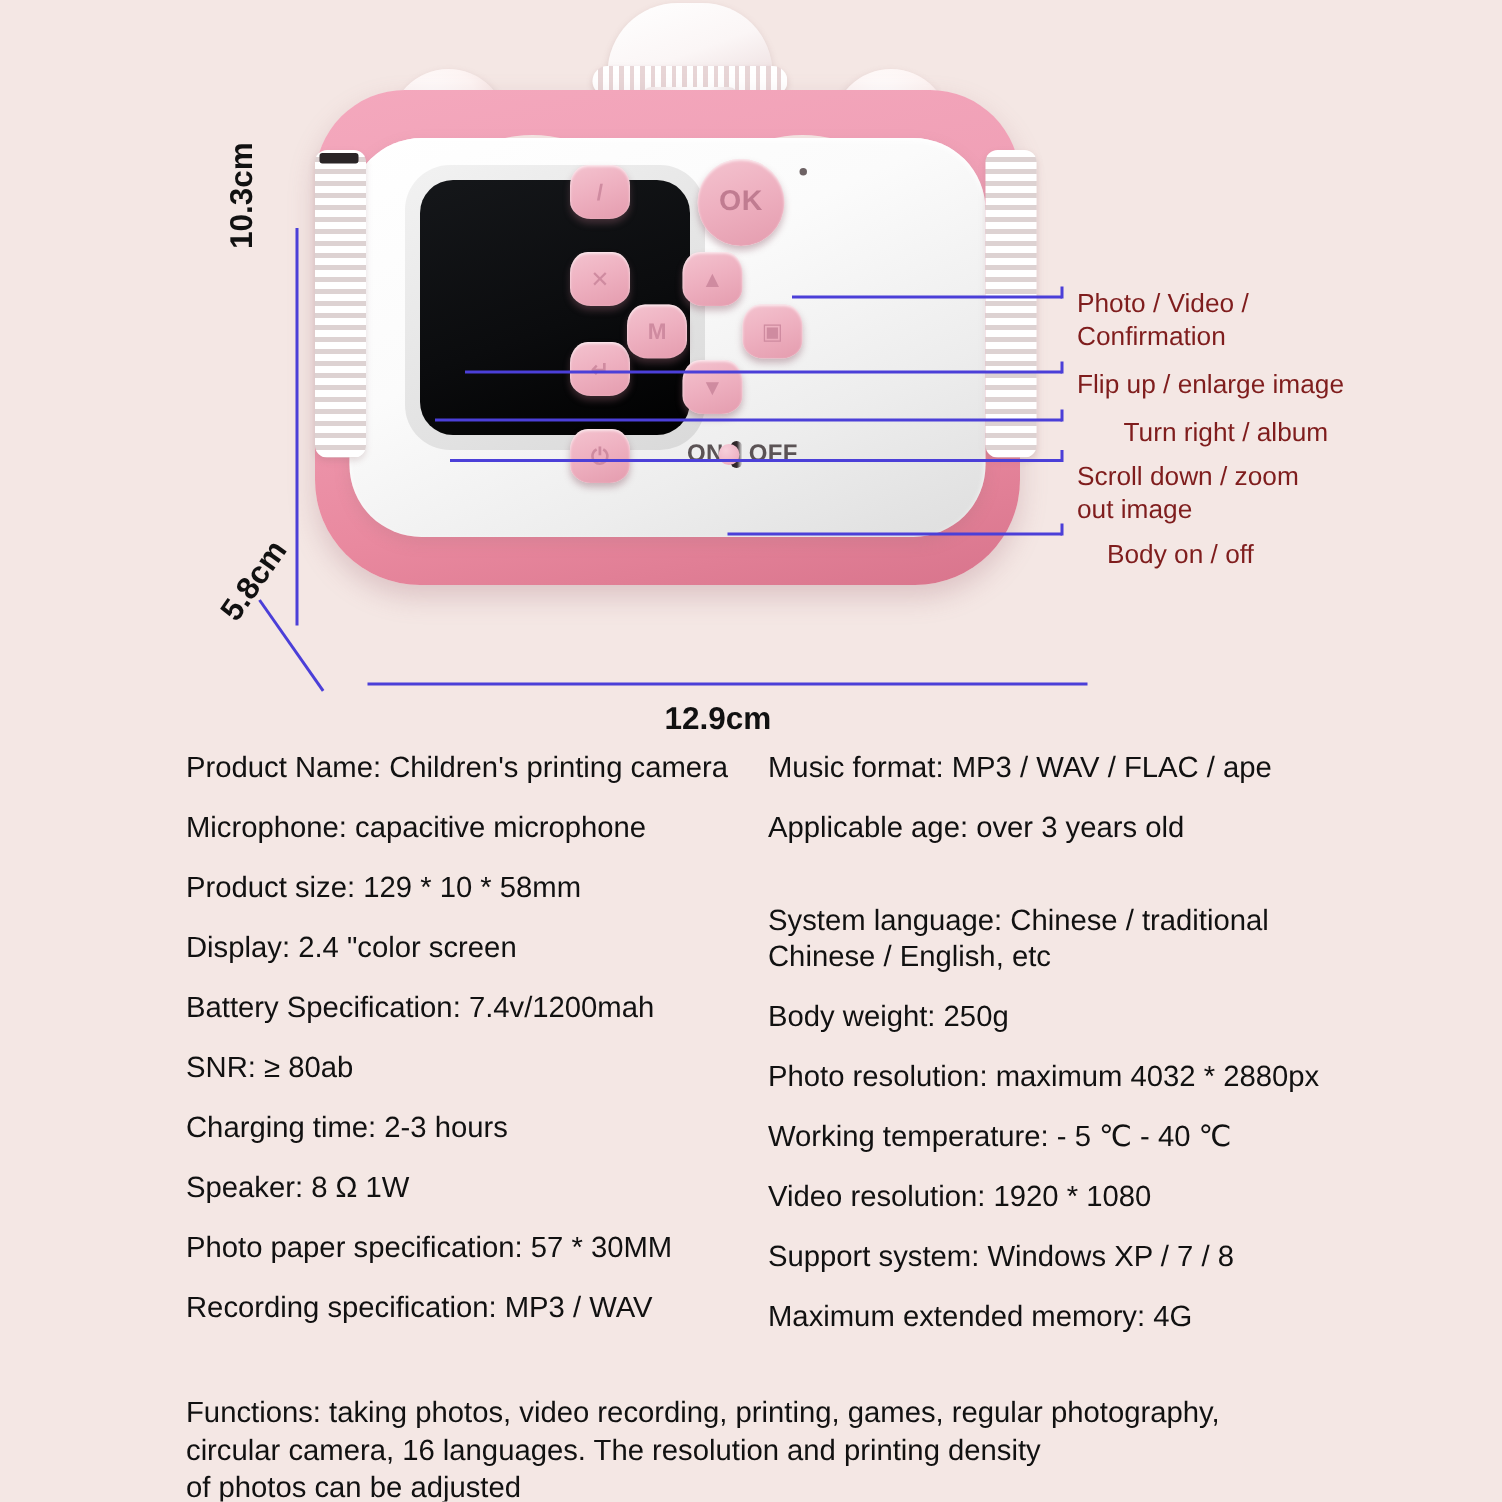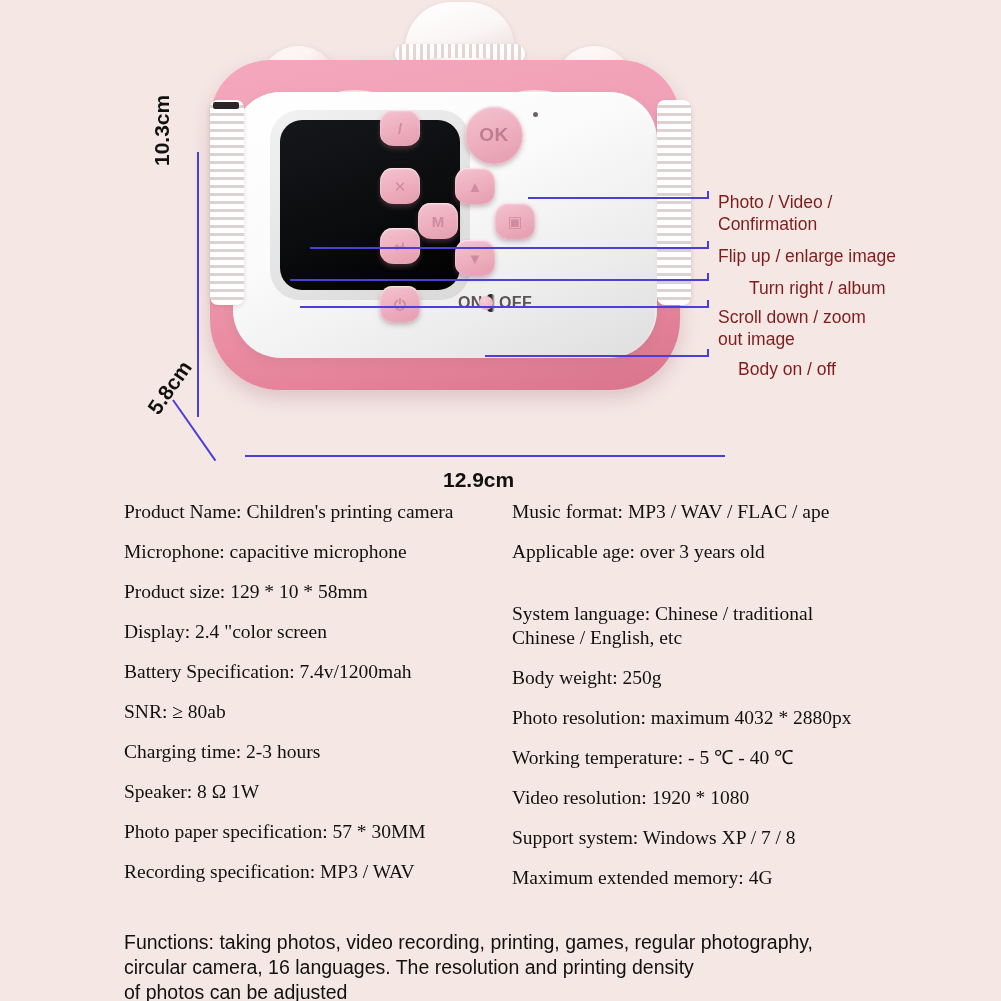--- a/index.html
+++ b/index.html
@@ -105,21 +105,21 @@
   .lab-h{left:150px;top:166px;transform:rotate(-90deg);transform-origin:left top;}
   .lab-d{left:143px;top:405px;transform:rotate(-55deg);transform-origin:left top;}
   .lab-w{left:443px;top:468px;}
 
   
   .cl-line{position:absolute;height:1.5px;background:#4b3fd8;}
   .cl-el{position:absolute;width:1.5px;background:#4b3fd8;}
   .cl-text{position:absolute;font-size:17.5px;line-height:22px;color:#7f1d1d;white-space:pre;}
 
   
-  .specs{position:absolute;left:0;top:500px;width:931px;height:420px;font-family:Liberation Serif, serif;}
+  .specs{position:absolute;left:0;top:500px;width:931px;height:420px;}
   .spec-col{position:absolute;top:0;}
   .col-l{left:124px;width:400px;}
   .col-r{left:512px;width:420px;}
   .spec-row{font-size:19.5px;line-height:24px;color:#111;margin-bottom:16px;white-space:pre-line;}
   .spec-row.indent2{text-indent:0;margin-top:38px;}
   .functions{position:absolute;left:124px;top:930px;width:800px;font-size:19.5px;line-height:25px;
       color:#111;white-space:pre-line;}
 </style>
 </head>
 <body>

